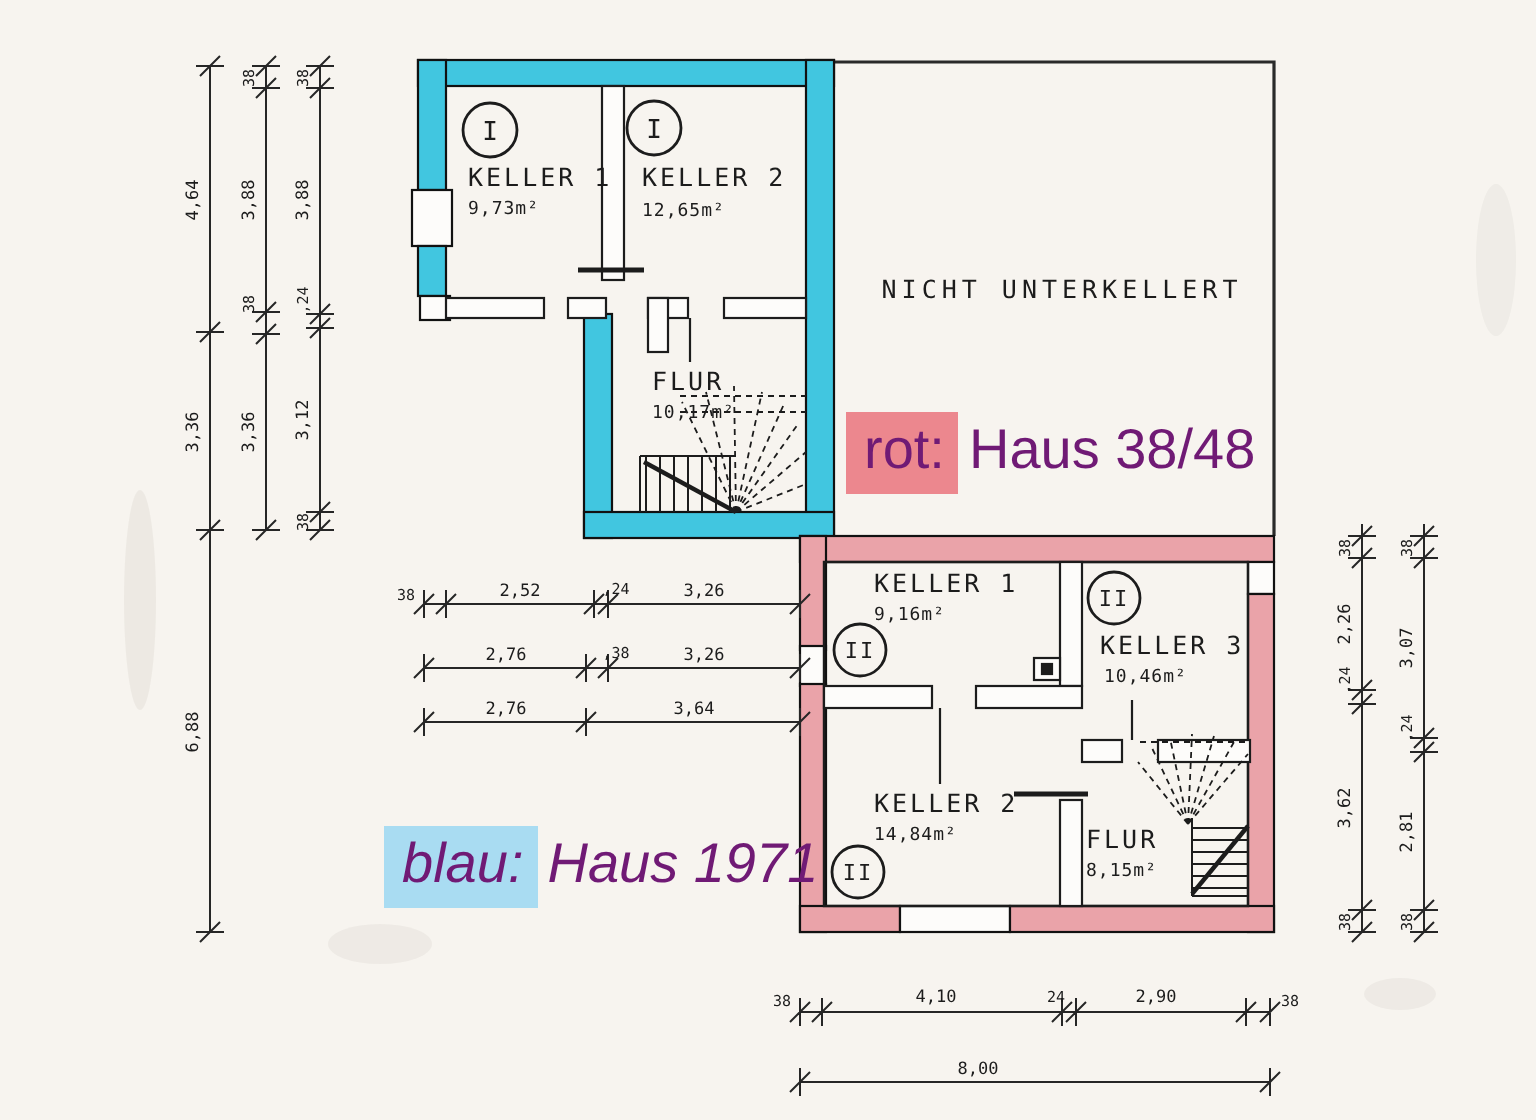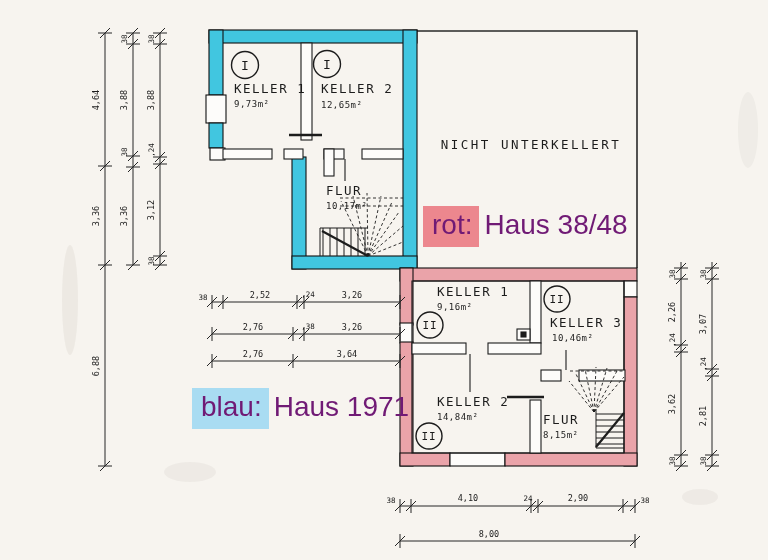--- a/index.html
+++ b/index.html
@@ -202,17 +202,17 @@
     <text class="unit1" x="327" y="69">I</text>
     <text class="unit2" x="430" y="329">II</text>
     <text class="unit2" x="557" y="303">II</text>
     <text class="unit2" x="429" y="440">II</text>
   </g>
 </svg>
 
   <div class="legend" style="left:423px;top:206px;">
     <span class="hl hl-rot">rot:</span><span class="txt">Haus 38/48</span>
   </div>
-  <div class="legend" style="left:192px;top:388px;">
+  <div class="legend" style="left:192px;top:413px;font-style:italic;">
     <span class="hl hl-blau">blau:</span><span class="txt">Haus 1971</span>
   </div>
 
 </div>
 
 </body></html>

